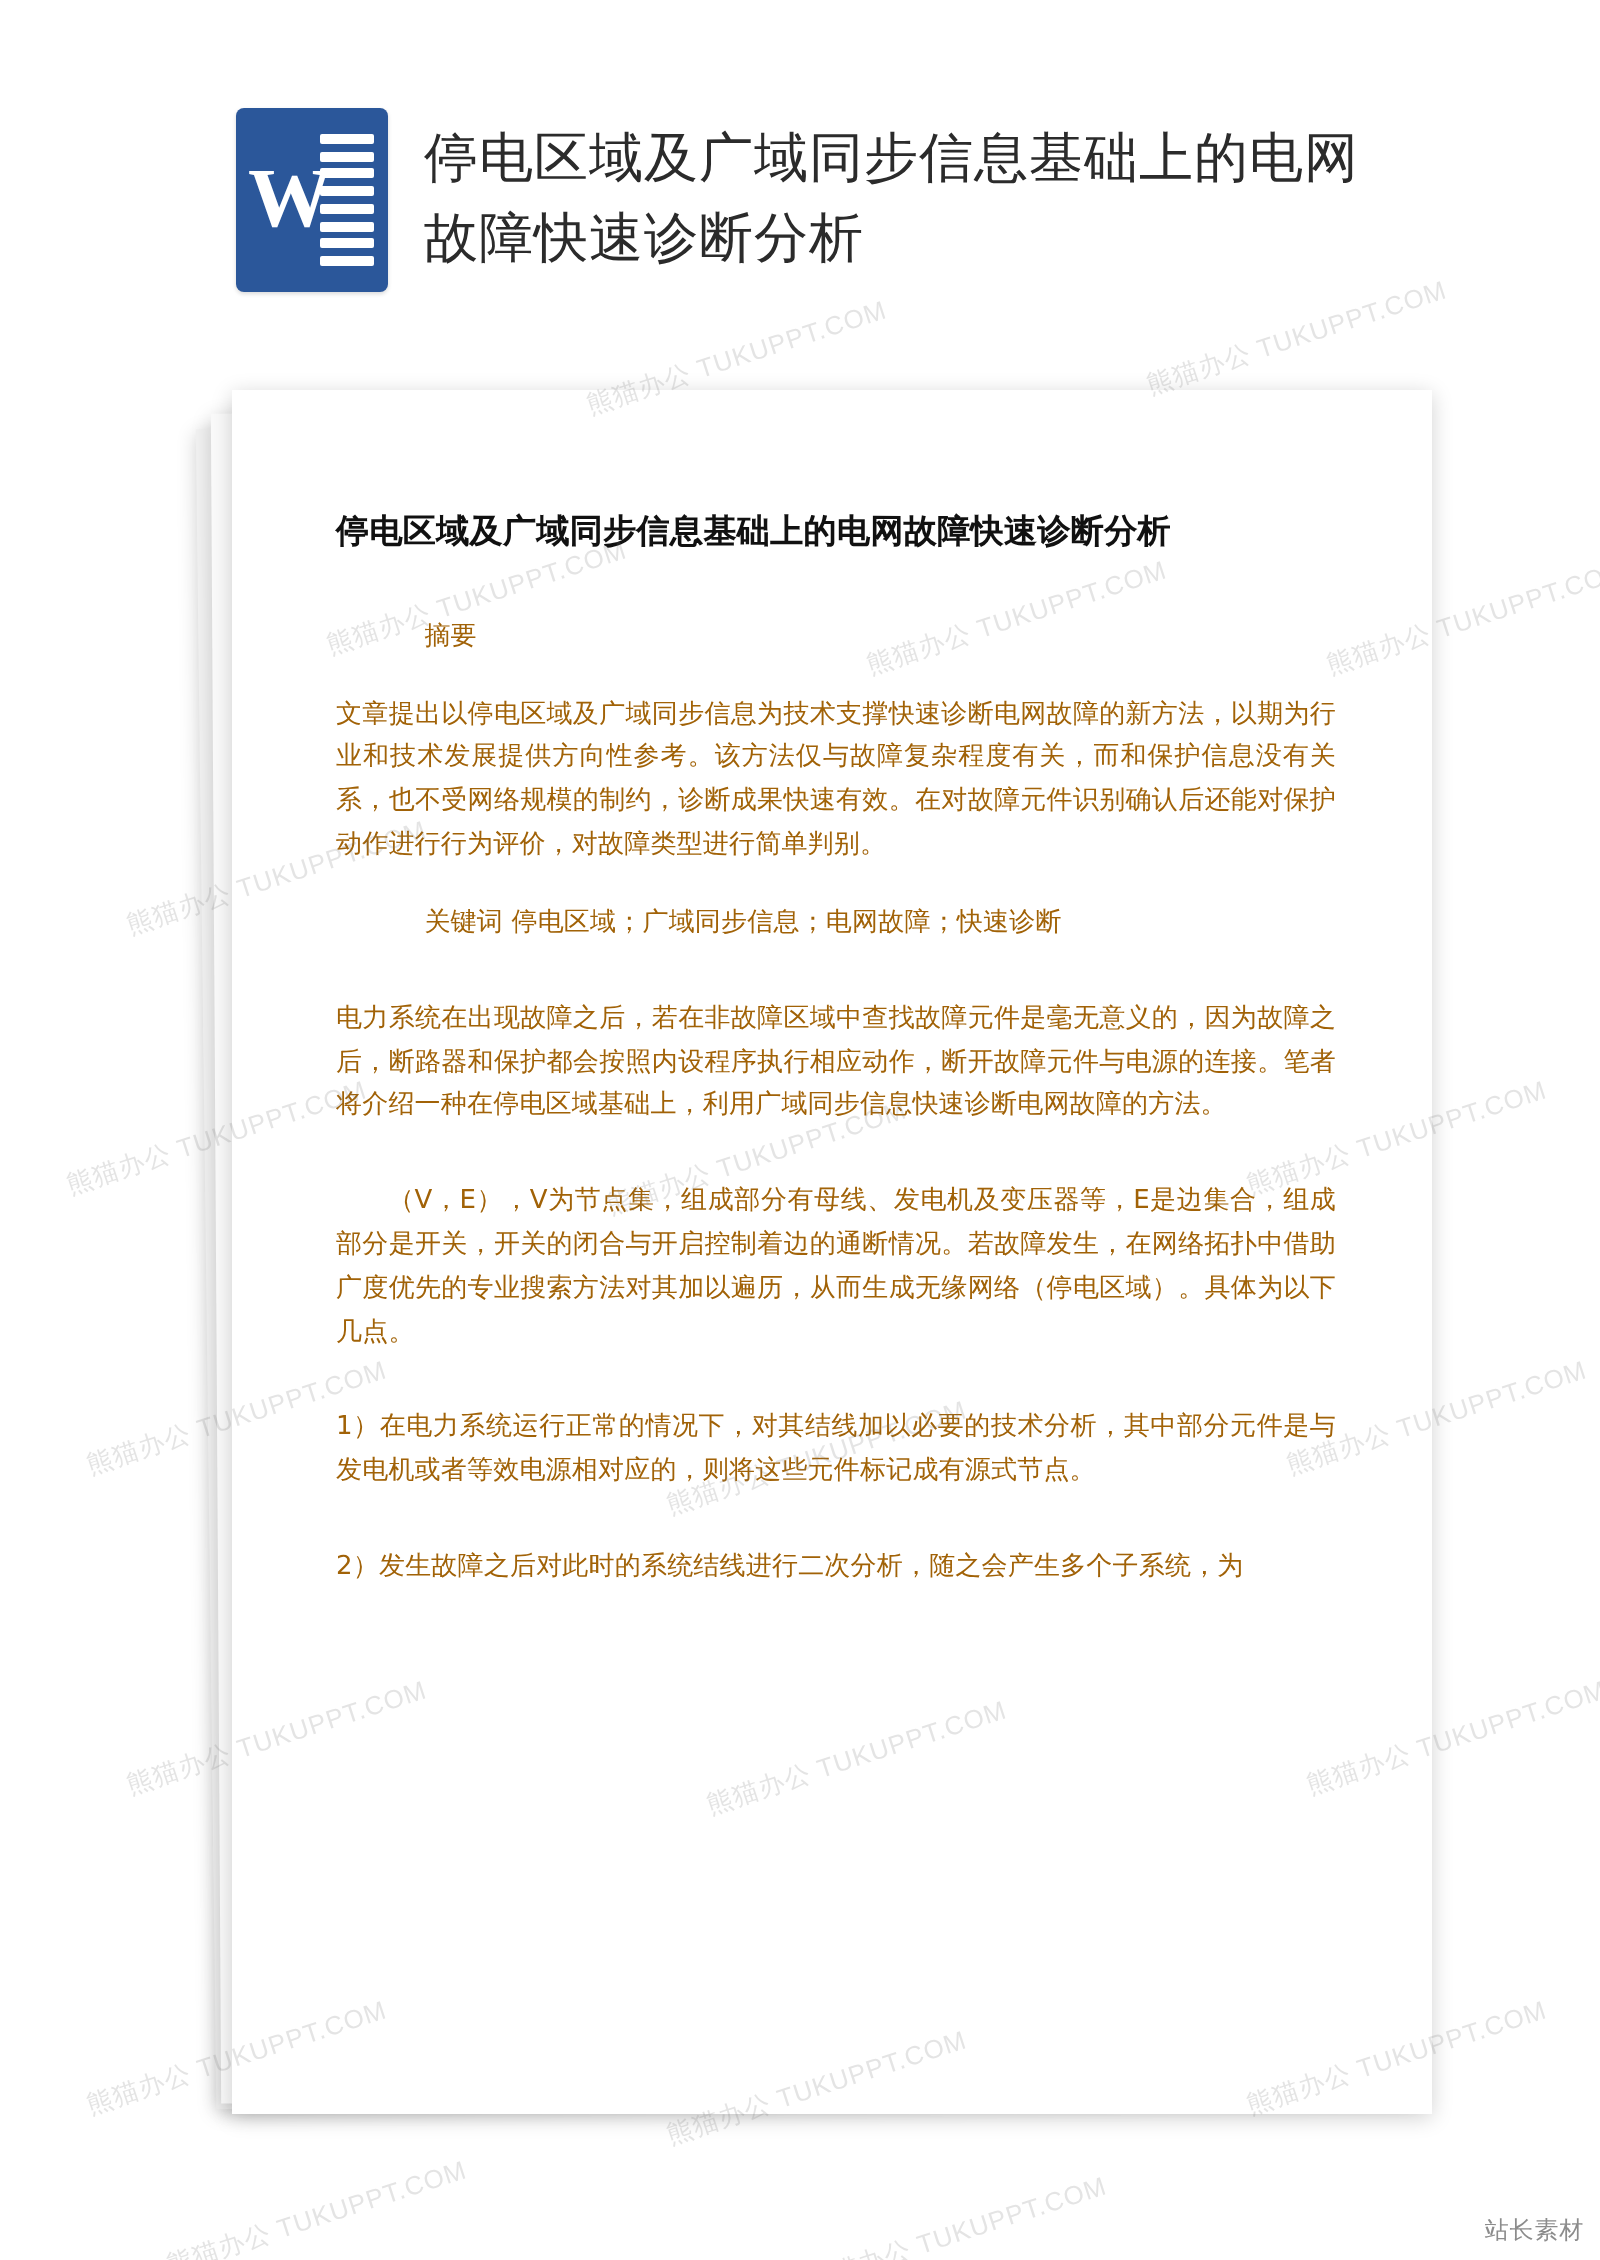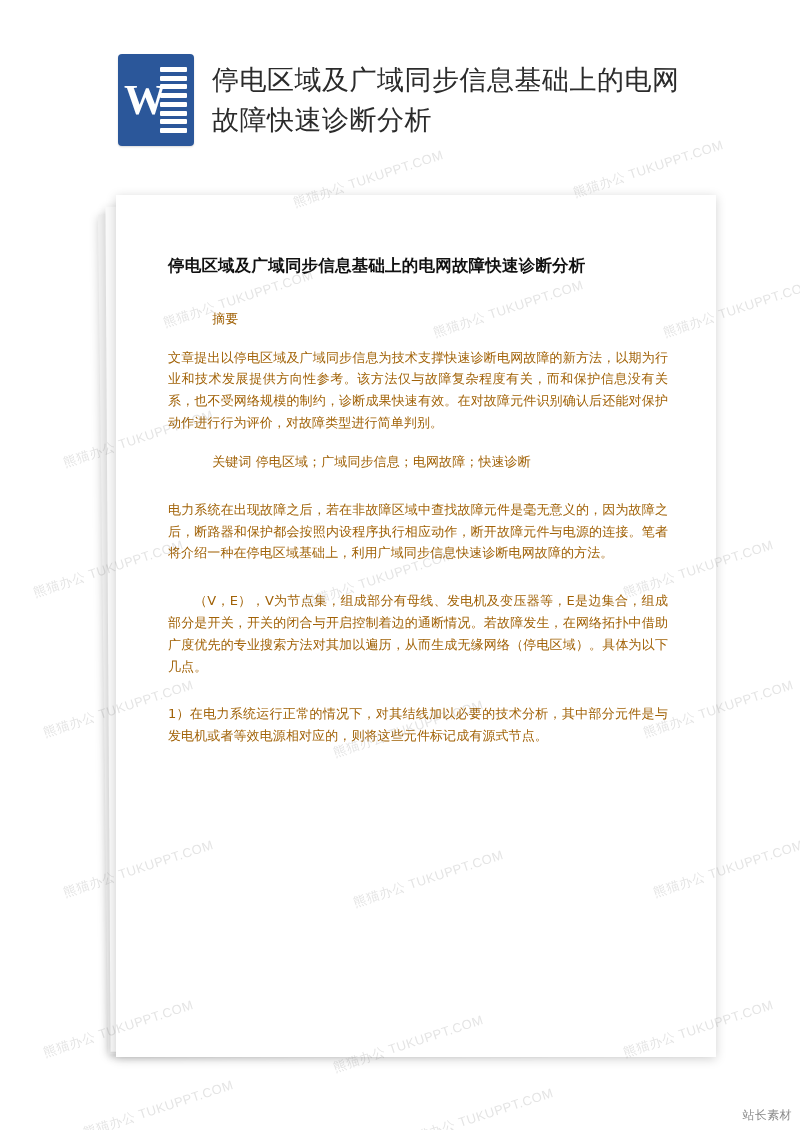--- a/index.html
+++ b/index.html
@@ -204,20 +204,21 @@
       <div class="para center-ish gap-lg">关键词 停电区域；广域同步信息；电网故障；快速诊断</div>
 
       <div class="para gap-lg">电力系统在出现故障之后，若在非故障区域中查找故障元件是毫无意义的，因为故障之后，断路器和保护都会按照内设程序执行相应动作，断开故障元件与电源的连接。笔者将介绍一种在停电区域基础上，利用广域同步信息快速诊断电网故障的方法。</div>
 
 
 
       <div class="para indent gap-lg">（V，E），V为节点集，组成部分有母线、发电机及变压器等，E是边集合，组成部分是开关，开关的闭合与开启控制着边的通断情况。若故障发生，在网络拓扑中借助广度优先的专业搜索方法对其加以遍历，从而生成无缘网络（停电区域）。具体为以下几点。</div>
 
       <div class="para gap-lg">1）在电力系统运行正常的情况下，对其结线加以必要的技术分析，其中部分元件是与发电机或者等效电源相对应的，则将这些元件标记成有源式节点。</div>
 
+      <div class="para">2）发生故障之后对此时的系统结线进行二次分析，随之会产生多个子系统，为</div>
 
     </div>
   </div>
 </div>
 
 <div class="wm" style="left:60px;  top:430px;">熊猫办公 TUKUPPT.COM</div>
 <div class="wm" style="left:290px; top:170px;">熊猫办公 TUKUPPT.COM</div>
 <div class="wm" style="left:570px; top:160px;">熊猫办公 TUKUPPT.COM</div>
 <div class="wm" style="left:160px; top:290px;">熊猫办公 TUKUPPT.COM</div>
 <div class="wm" style="left:430px; top:300px;">熊猫办公 TUKUPPT.COM</div>

